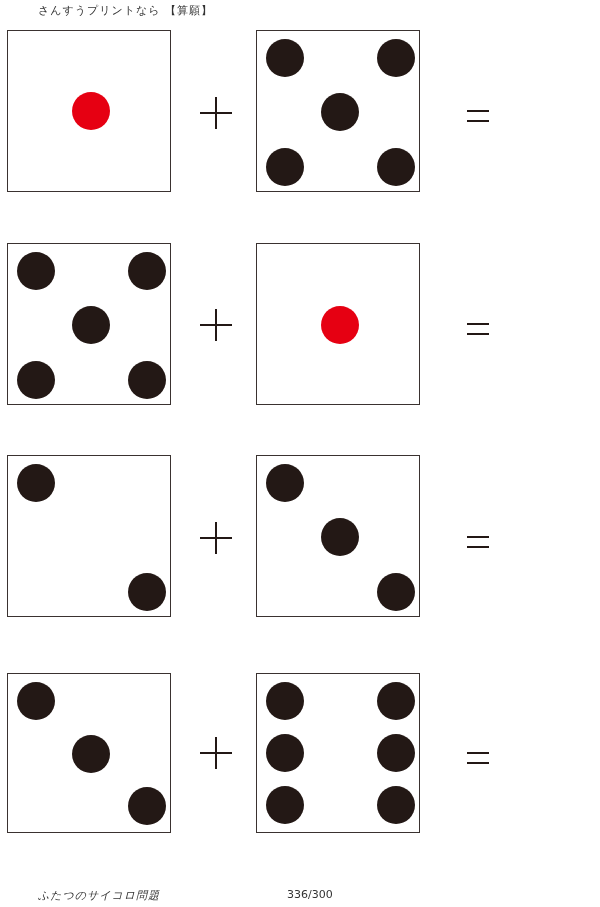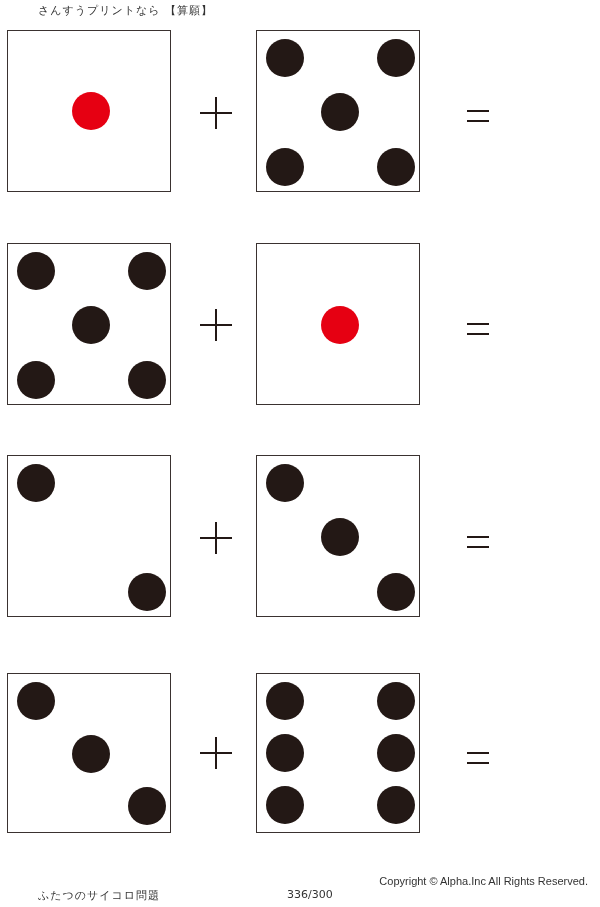--- a/index.html
+++ b/index.html
@@ -8,21 +8,21 @@
   .row { position: absolute; left: 0; width: 600px; }
   .die { position: absolute; width: 164px; height: 162px; border: 1.5px solid #3a3230; background: #fff; box-sizing: border-box; }
   .pip { position: absolute; width: 38px; height: 38px; border-radius: 50%; background: #231815; }
   .pip.red { background: #e60012; }
   .plus { position: absolute; width: 32px; height: 32px; }
   .plus::before { content: ""; position: absolute; left: 0; top: 15px; width: 32px; height: 2px; background: #231815; }
   .plus::after { content: ""; position: absolute; left: 15px; top: 0; width: 2px; height: 32px; background: #231815; }
   .equals { position: absolute; width: 22px; height: 12px; }
   .equals::before { content: ""; position: absolute; left: 0; top: 0; width: 22px; height: 2px; background: #231815; }
   .equals::after { content: ""; position: absolute; left: 0; top: 10px; width: 22px; height: 2px; background: #231815; }
-  .footer-title { position: absolute; left: 38px; top: 888px; font-size: 11px; color: #333; letter-spacing: 1px; }
+  .footer-title { position: absolute; left: 38px; top: 888px; font-size: 11px; color: #333; letter-spacing: 1px; font-style: italic; }
   .footer-page { position: absolute; left: 287px; top: 888px; font-size: 11px; color: #333; }
   .footer-copy { position: absolute; right: 12px; top: 874px; font-size: 11px; color: #333; text-align: right; line-height: 15px; font-family: "Liberation Sans", sans-serif; }
 </style>
 </head>
 <body>
 
 <div class="header-title">さんすうプリントなら 【算願】</div>
 
 <div class="row" style="top:30px;">
   <div class="die" style="left:7px;">
@@ -82,14 +82,13 @@
     <div class="pip" style="left:120px;top:60px;"></div>
     <div class="pip" style="left:9px;top:112px;"></div>
     <div class="pip" style="left:120px;top:112px;"></div>
   </div>
   <div class="equals" style="left:467px;top:79px;"></div>
 </div>
 
 <div class="footer-title">ふたつのサイコロ問題</div>
 <div class="footer-page">336/300</div>
 <div class="footer-copy">
-  <div>Copyright ©  Alpha.Inc All Rights Reserved.</div>
 </div>
 
 </body></html>

